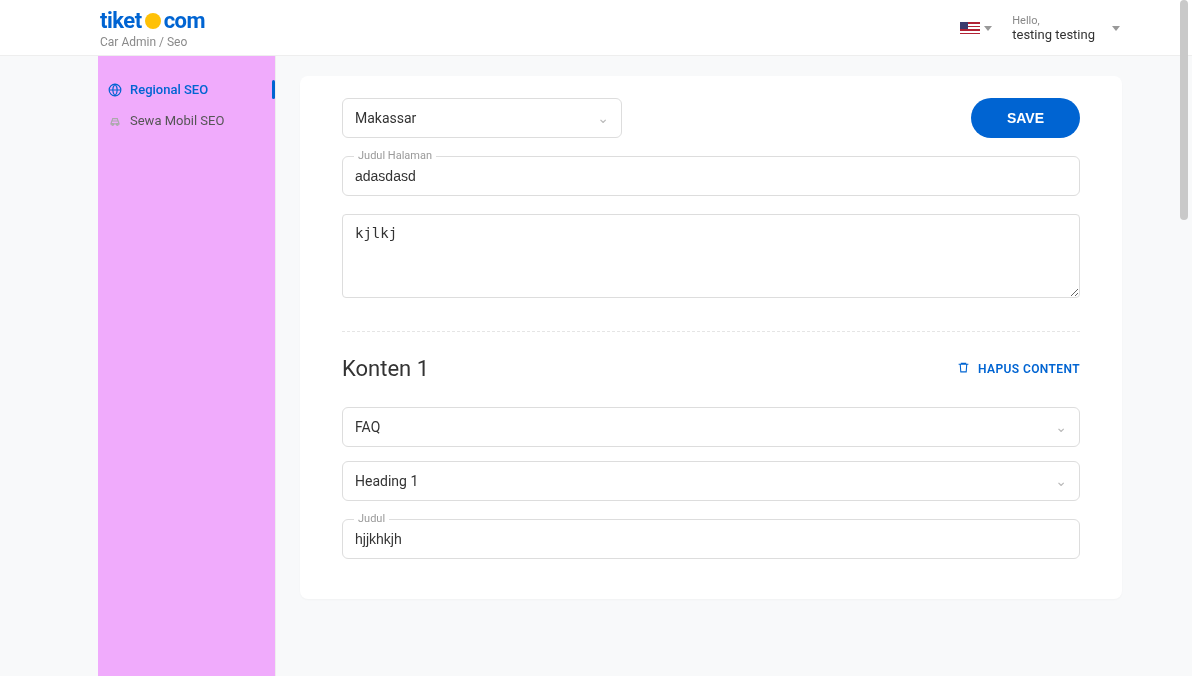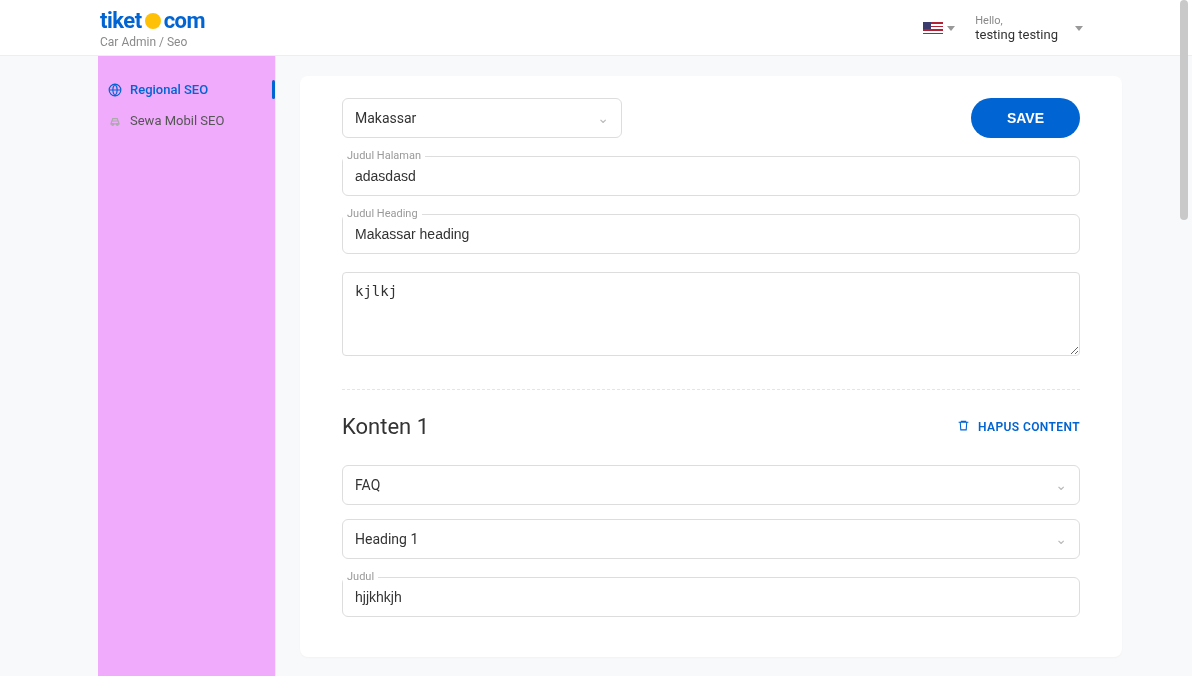--- a/index.html
+++ b/index.html
@@ -16,21 +16,21 @@
     position: relative;
     overflow: hidden;
     background: #fff;
   }
   
   .header {
     height: 56px;
     display: flex;
     justify-content: space-between;
     align-items: flex-start;
-    padding: 8px 109px 0 100px;
+    padding: 8px 72px 0 100px;
     border-bottom: 1px solid #eee;
     background: #fff;
   }
   .logo-block { display: flex; flex-direction: column; }
   .logo {
     font-size: 22px;
     font-weight: 700;
     letter-spacing: -0.5px;
     display: flex;
     align-items: center;
@@ -105,21 +105,21 @@
     color:#888; letter-spacing:0.5px;
   }
   .tab.ind { color:#0064d2; }
   .tab.en {
     color:#444; border:1px solid #e5e5e5; border-bottom:1px solid #fff;
     border-radius:4px 4px 0 0; background:#fff;
   }
   
   .field-wrap { position:relative; margin-top: 18px; }
   .float-label {
-    position:absolute; top:-7px; left:1px; background:#fff; padding:0 4px;
+    position:absolute; top:-7px; left:12px; background:#fff; padding:0 4px;
     font-size:11px; color:#9a9a9a;
   }
   .text-input {
     width:100%; height:40px; border:1px solid #ddd; border-radius:6px;
     padding: 0 12px; font-size:14px; color:#333; outline:none;
   }
   .textarea {
     width:100%; height:84px; border:1px solid #ddd; border-radius:4px;
     padding: 10px 12px; font-size:14px; color:#333; outline:none; resize:vertical;
   }
@@ -206,24 +206,20 @@
           </div>
           <button class="save-btn">SAVE</button>
         </div>
 
 
         <div class="field-wrap">
           <span class="float-label">Judul Halaman</span>
           <input class="text-input" value="adasdasd" style="">
         </div>
 
-        <div class="field-wrap">
-          <span class="float-label">Judul Heading</span>
-          <input class="text-input" value="Makassar heading" style="">
-        </div>
 
         <div class="field-wrap">
           <textarea class="textarea" style="">kjlkj</textarea>
         </div>
 
         <div class="divider"></div>
 
         <div class="konten-head">
           <div class="konten-title">Konten 1</div>
           <div class="hapus">

